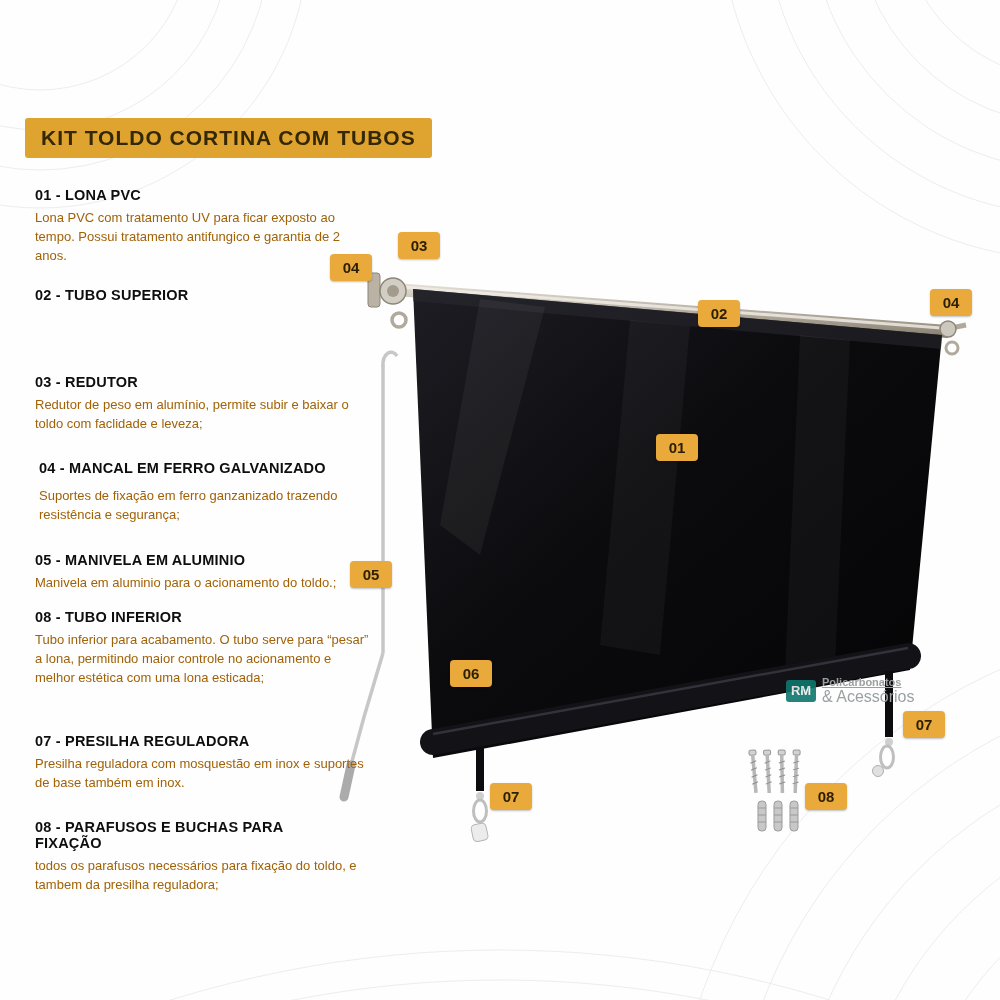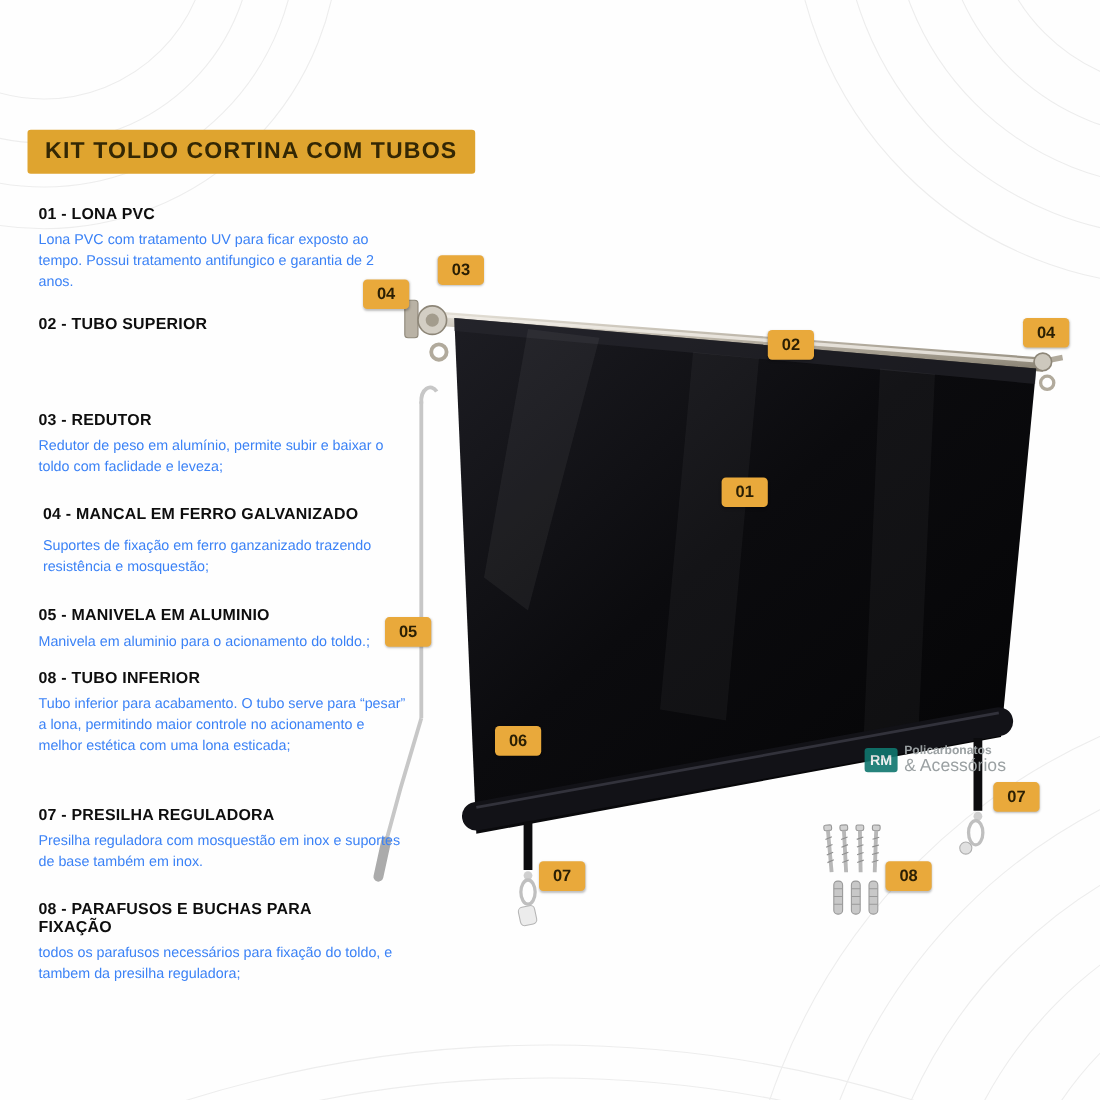--- a/index.html
+++ b/index.html
@@ -12,41 +12,41 @@
   .title-banner{
     position:absolute; left:25px; top:118px; z-index:2;
     background:var(--accent,#DFA42F);
     color:#332704; font-size:21px; font-weight:bold; letter-spacing:1px;
     padding:8px 16px; border-radius:3px; white-space:nowrap;
   }
 
   .item{ position:absolute; left:35px; width:336px; z-index:2; }
   .item h3{ font-size:14.5px; font-weight:bold; color:#0e0e0e; margin-bottom:6px; letter-spacing:.2px; }
   .item.gap h3{ margin-bottom:11px; }
-  .item p{ font-size:13px; color:#3b82f6; line-height:1.45; }
+  .item p{ font-size:13px; color:#a16207; line-height:1.45; }
   .item .narrow{ max-width:250px; }
 
   .product{ position:absolute; left:330px; top:225px; width:670px; height:650px; z-index:1; }
 
   .badge{
     position:absolute; z-index:5; width:42px; height:27px;
     background:var(--badge,#E9A93B); color:var(--badge_text,#2A1F04);
     border-radius:4px; display:flex; align-items:center; justify-content:center;
     font-weight:bold; font-size:15px;
     box-shadow:0 1px 2px rgba(0,0,0,.25);
   }
 
   .watermark{ position:absolute; left:786px; top:676px; z-index:4; display:flex; gap:6px; align-items:center; }
   .watermark .logo{
     width:30px; height:22px; background:#0f766e; color:#f2f2f2;
     font-weight:bold; font-size:13px; display:flex; align-items:center; justify-content:center;
     border-radius:3px; opacity:.9;
   }
   .watermark .wm-text{ display:flex; flex-direction:column; line-height:1.1; }
-  .watermark .wm-text .l1{ font-size:11px; color:#9aa0a2; font-weight:bold; }
+  .watermark .wm-text .l1{ font-size:11px; color:#9aa0a2; font-weight:bold;text-decoration:underline; }
   .watermark .wm-text .l2{ font-size:16px; color:#9aa0a2; }
 </style>
 </head>
 <body>
 
 <div class="canvas">
 
   <svg class="bg-decor" viewBox="0 0 1000 1000">
     <g fill="none" stroke="#ededed" stroke-width="1">
       <circle cx="40" cy="-60" r="150"></circle>
@@ -79,21 +79,21 @@
     <h3>02 - TUBO SUPERIOR</h3>
   </section>
 
   <section class="item" style="top:374px">
     <h3>03 - REDUTOR</h3>
     <p>Redutor de peso em alumínio, permite subir e baixar o toldo com faclidade e leveza;</p>
   </section>
 
   <section class="item gap" style="top:460px;left:39px">
     <h3>04 - MANCAL  EM FERRO GALVANIZADO</h3>
-    <p>Suportes de fixação em ferro ganzanizado trazendo resistência e mosquestão;</p>
+    <p>Suportes de fixação em ferro ganzanizado trazendo resistência e segurança;</p>
   </section>
 
   <section class="item" style="top:552px">
     <h3>05 - MANIVELA EM ALUMINIO</h3>
     <p>Manivela em aluminio para o acionamento do toldo.;</p>
   </section>
 
   <section class="item" style="top:609px">
     <h3>08 - TUBO INFERIOR</h3>
     <p>Tubo inferior para acabamento. O tubo serve para “pesar” a lona, permitindo maior controle no acionamento e melhor estética com uma lona esticada;</p>

